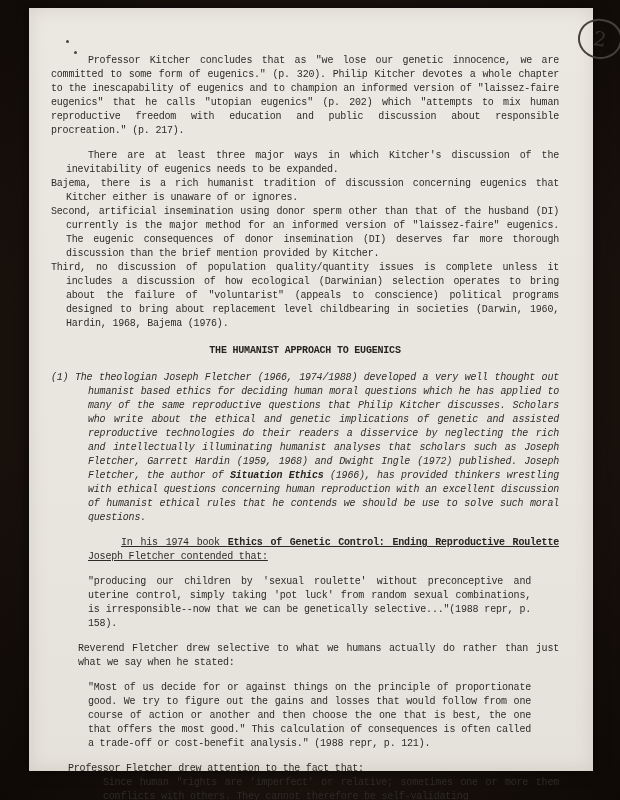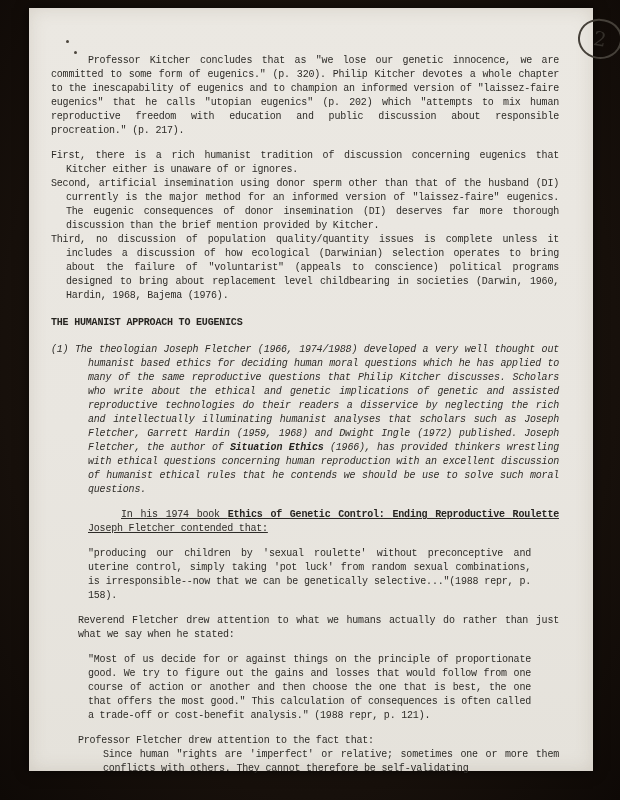--- a/index.html
+++ b/index.html
@@ -35,26 +35,26 @@
     letter-spacing: -0.2px;
   }
   .blk {
     margin: 0 0 11px 0;
     text-align: justify;
   }
   .blk b { font-weight: bold; color: #262420; }
   .blk-indent  { text-indent: 37px; }
   .blk-indent2 { padding-left: 15px; text-indent: 22px; margin-bottom: 0; }
   .blk-item    { padding-left: 15px; text-indent: -15px; margin-bottom: 0; }
-  .blk-heading { font-weight: bold; margin: 13px 0 13px 0; text-indent: 0; }
+  .blk-heading { text-align: center; font-weight: bold; margin: 13px 0 13px 0; text-indent: 0; }
   .blk-numbered { padding-left: 37px; text-indent: -37px; font-style: italic; }
   .blk-subpar  { margin-left: 37px; text-indent: 33px; text-decoration: underline; }
   .blk-quote   { margin-left: 37px; margin-right: 28px; }
   .blk-sub     { margin-left: 27px; }
-  .blk-sub-tight { margin-left: 27px; margin-bottom: 0; font-family: Liberation Mono, monospace; }
+  .blk-sub-tight { margin-left: 17px; margin-bottom: 0; font-family: Liberation Mono, monospace; }
   .blk-sub2    { margin-left: 52px; margin-bottom: 0; }
   .page-circle {
     position: absolute;
     left: 549px;
     top: 11px;
     width: 40px;
     height: 36px;
     border: 2px solid #454039;
     border-radius: 50% 48% 52% 50%;
     transform: rotate(10deg);
@@ -79,26 +79,27 @@
 
 <div class="scan">
   <div class="paper">
     <span class="pen-mark pen-mark-1"></span>
     <span class="pen-mark pen-mark-2"></span>
     <div class="page-circle">
       <span>2</span>
     </div>
     <div class="doc">
         <p class="blk blk-indent"><span>Professor Kitcher concludes that as "we lose our genetic innocence, we are committed to some form of eugenics." (p. 320). Philip Kitcher devotes a whole chapter to the inescapability of eugenics and to champion an informed version of "laissez-faire eugenics" that he calls "utopian eugenics" (p. 202) which "attempts to mix human reproductive freedom with education and public discussion about responsible procreation." (p. 217).</span></p>
-        <p class="blk blk-item"><span>First, there is a rich humanist tradition of discussion concerning eugenics that Kitcher either is unaware of or ignores.</span></p>
+        <p class="blk blk-indent2"><span>There are at least three major ways in which Kitcher's discussion of the inevitability of eugenics needs to be expanded.</span></p>
+        <p class="blk blk-item"><span>Bajema, there is a rich humanist tradition of discussion concerning eugenics that Kitcher either is unaware of or ignores.</span></p>
         <p class="blk blk-item"><span>Second, artificial insemination using donor sperm other than that of the husband (DI) currently is the major method for an informed version of "laissez-faire" eugenics. The eugenic consequences of donor insemination (DI) deserves far more thorough discussion than the brief mention provided by Kitcher.</span></p>
         <p class="blk blk-item"><span>Third, no discussion of population quality/quantity issues is complete unless it includes a discussion of how ecological (Darwinian) selection operates to bring about the failure of "voluntarist" (appeals to conscience) political programs designed to bring about replacement level childbearing in societies (Darwin, 1960, Hardin, 1968, Bajema (1976).</span></p>
         <p class="blk blk-heading"><b>THE HUMANIST APPROACH TO EUGENICS</b></p>
         <p class="blk blk-numbered"><span>(1) The theologian Joseph Fletcher (1966, 1974/1988) developed a very well thought out humanist based ethics for deciding human moral questions which he has applied to many of the same reproductive questions that Philip Kitcher discusses. Scholars who write about the ethical and genetic implications of genetic and assisted reproductive technologies do their readers a disservice by neglecting the rich and intellectually illuminating humanist analyses that scholars such as Joseph Fletcher, Garrett Hardin (1959, 1968) and Dwight Ingle (1972) published. Joseph Fletcher, the author of </span><b>Situation Ethics</b><span> (1966), has provided thinkers wrestling with ethical questions concerning human reproduction with an excellent discussion of humanist ethical rules that he contends we should be use to solve such moral questions.</span></p>
         <p class="blk blk-subpar"><span>In his 1974 book </span><b>Ethics of Genetic Control: Ending Reproductive Roulette</b><span> Joseph Fletcher contended that:</span></p>
         <p class="blk blk-quote"><span>"producing our children by 'sexual roulette' without preconceptive and uterine control, simply taking 'pot luck' from random sexual combinations, is irresponsible--now that we can be genetically selective..."(1988 repr, p. 158).</span></p>
-        <p class="blk blk-sub"><span>Reverend Fletcher drew attention to what we humans actually do rather than just what we say when he stated:</span></p>
+        <p class="blk blk-sub"><span>Reverend Fletcher drew selective to what we humans actually do rather than just what we say when he stated:</span></p>
         <p class="blk blk-quote"><span>"Most of us decide for or against things on the principle of proportionate good. We try to figure out the gains and losses that would follow from one course of action or another and then choose the one that is best, the one that offers the most good." This calculation of consequences is often called a trade-off or cost-benefit analysis." (1988 repr, p. 121).</span></p>
         <p class="blk blk-sub-tight"><span>Professor Fletcher drew attention to the fact that:</span></p>
         <p class="blk blk-sub2"><span>Since human "rights are 'imperfect' or relative; sometimes one or more them conflicts with others. They cannot therefore be self-validating</span></p>
       </div>
   </div>
 </div>
 
 </body></html>

